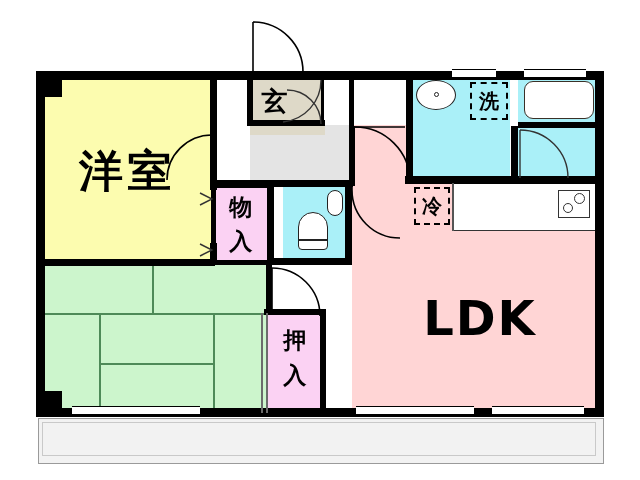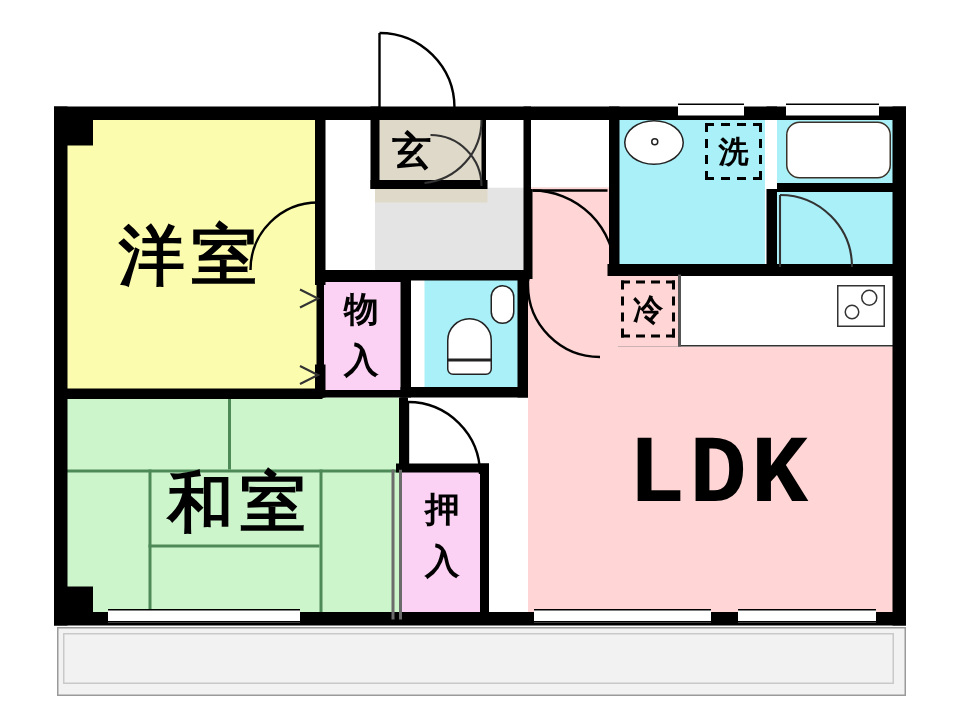--- a/index.html
+++ b/index.html
@@ -16,21 +16,21 @@
   
   .thin{position:absolute;background:#000000;}
   .hairline{position:absolute;background:#6b6b6b;}
   
   .lbl{
     position:absolute;display:flex;align-items:center;justify-content:center;
     color:#000;font-weight:bold;line-height:1;letter-spacing:0.04em;
     white-space:nowrap;
   }
   .lbl-xl{font-size:44px;letter-spacing:0.10em;}
-  .lbl-ldk{font-size:64px;letter-spacing:0.04em;font-family:Liberation Mono, monospace;}
+  .lbl-ldk{font-size:48px;letter-spacing:0.04em;}
   .lbl-md{font-size:23px;letter-spacing:0.02em;}
   .lbl-sm{font-size:19px;}
   .lbl-bal{font-size:30px;letter-spacing:0.06em;}
   
   .tagbox{
     position:absolute;box-sizing:border-box;border:2px solid #000;
     display:flex;align-items:center;justify-content:center;
     font-weight:bold;color:#000;background:#ded9c8;
   }
   
@@ -217,23 +217,20 @@
 
   <div class="dashtag" style="left:414px;top:187px;width:36px;height:38px;">
     <span>冷</span>
   </div>
 
 
   <div class="lbl lbl-xl" style="left:60px;top:145px;width:135px;height:52px;">
     <span>洋室</span>
   </div>
 
-  <div class="lbl lbl-xl" style="left:95px;top:310px;width:130px;height:52px;">
-    <span>和室</span>
-  </div>
 
   <div class="lbl lbl-ldk" style="left:405px;top:290px;width:150px;height:56px;">
     <span>LDK</span>
   </div>
 
   <div class="lbl lbl-sm" style="left:258px;top:85px;width:34px;height:32px;font-size:26px;">
     <span>玄</span>
   </div>
 
   <div class="lbl lbl-md" style="left:225px;top:192px;width:32px;height:30px;">

